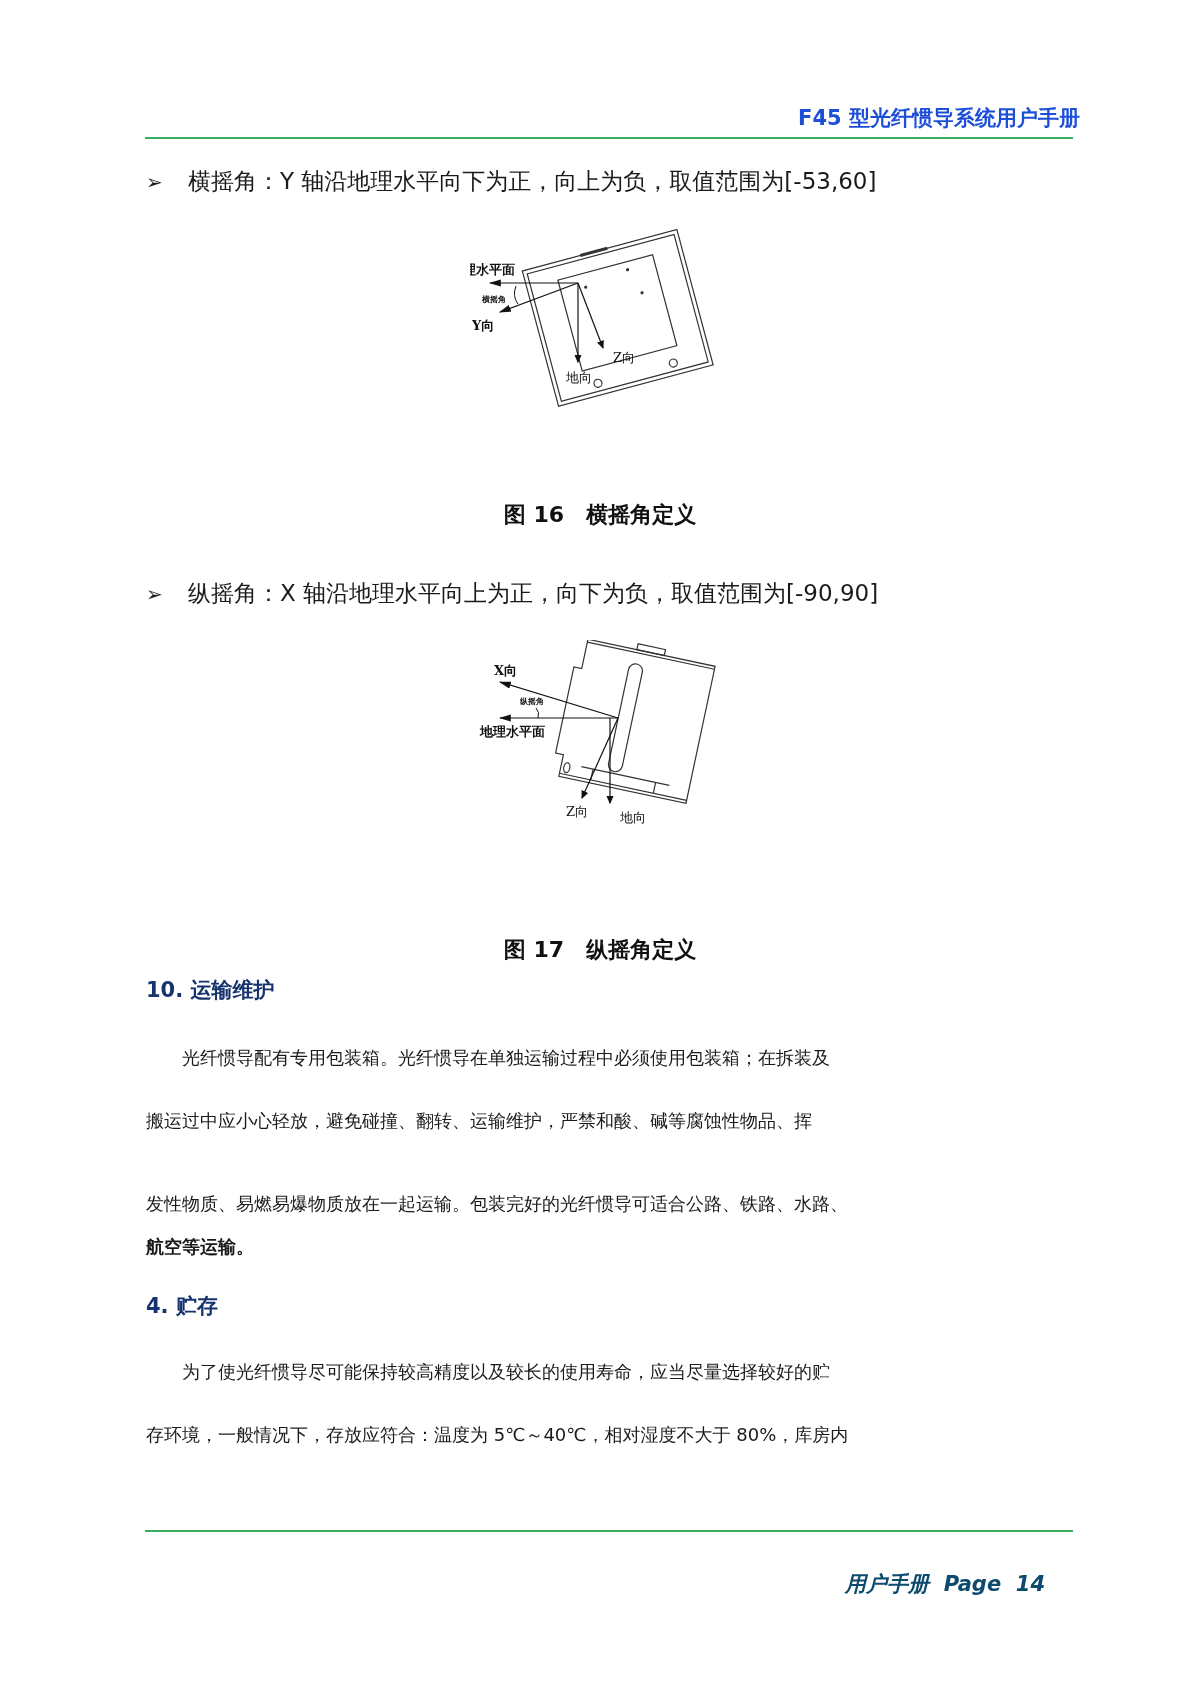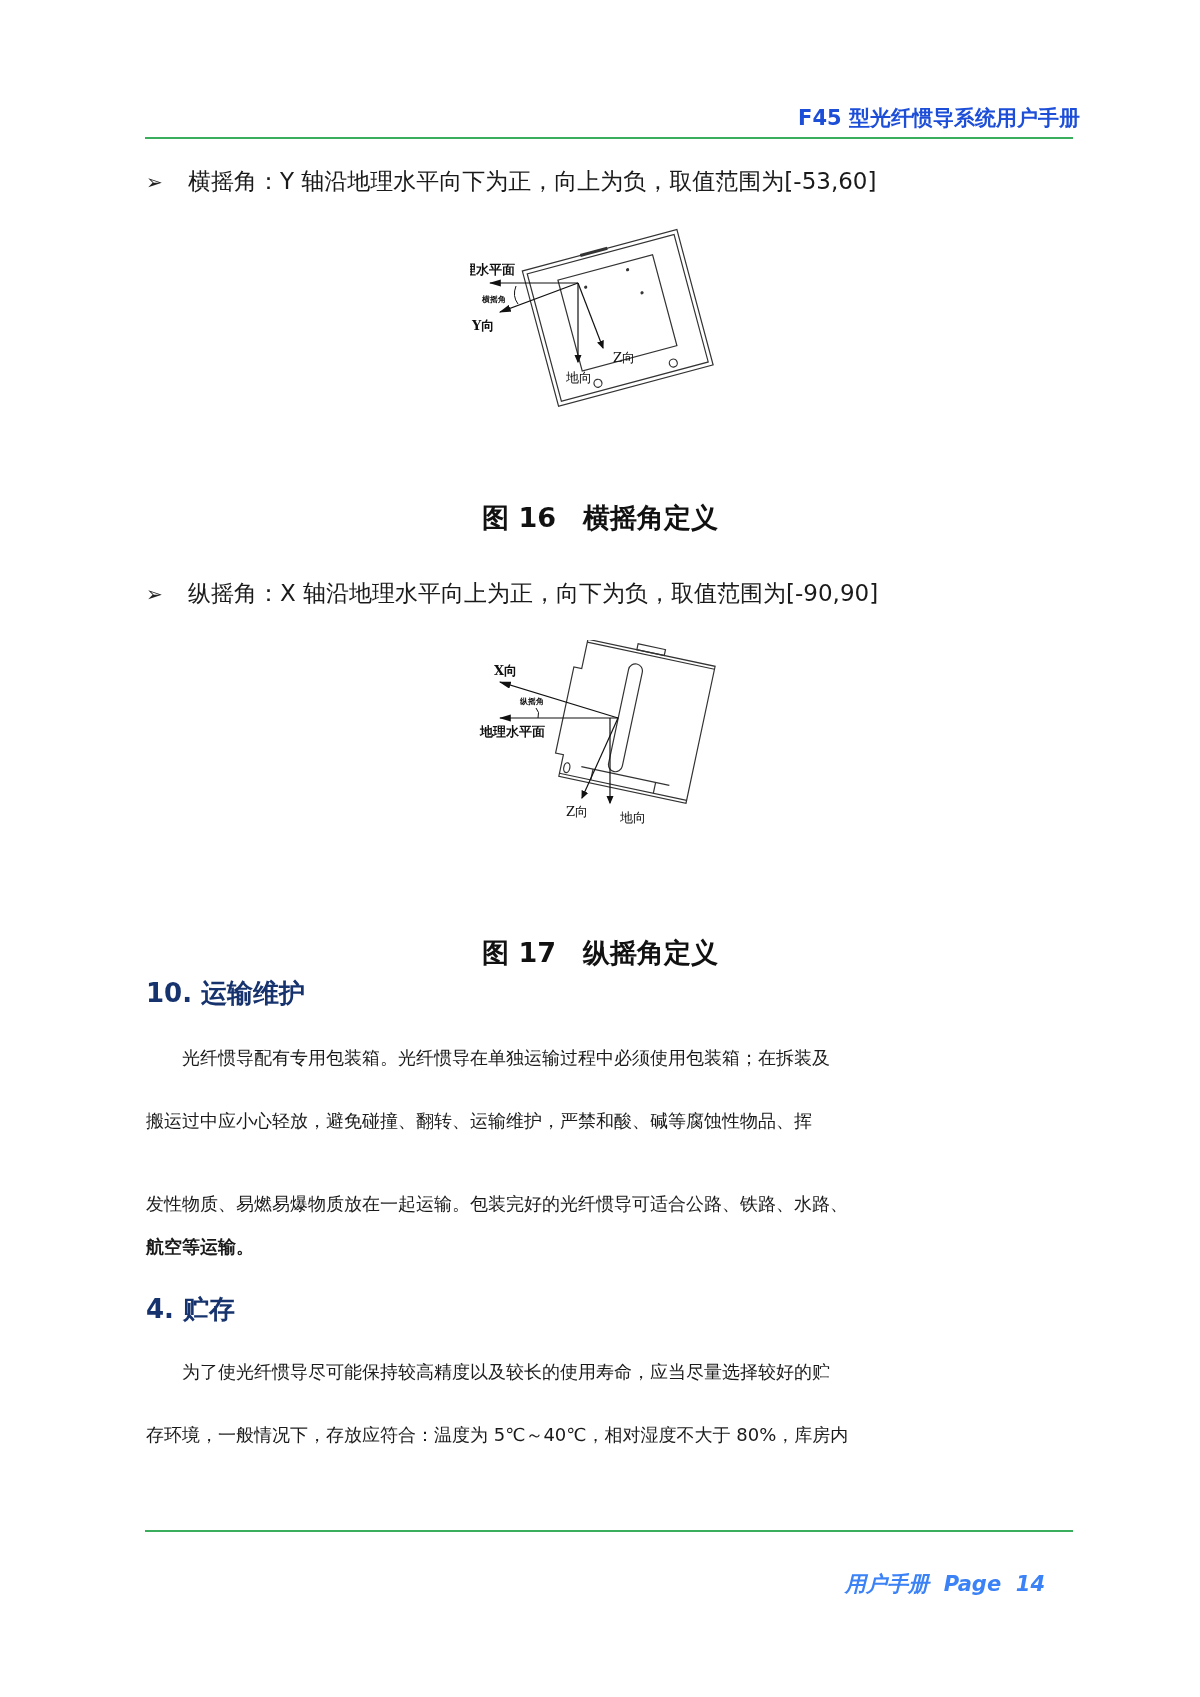--- a/index.html
+++ b/index.html
@@ -14,34 +14,34 @@
     color: #1d4ed8; letter-spacing: 0px; white-space: nowrap;
   }
   .rule { left: 145px; width: 928px; height: 2px; background: #3aae5c; }
   .bullet-line {
     left: 146px; font-size: 23px; color: #1a1a1a; white-space: nowrap;
     display: flex; align-items: center;
   }
   .bullet-mark { width: 42px; font-size: 20px; color: #222; }
   .figure { position: absolute; }
   .caption {
-    left: 0; width: 1200px; text-align: center; font-size: 27px;
+    left: 0; width: 1200px; text-align: center; font-size: 22px;
     font-weight: bold; color: #111; white-space: pre;
   }
   .section-heading {
-    left: 146px; font-size: 26px; font-weight: bold; color: #16336e;
+    left: 146px; font-size: 21px; font-weight: bold; color: #16336e;
     white-space: nowrap;
   }
   .para-line {
     left: 146px; width: 928px; font-size: 18px; color: #1a1a1a;
     white-space: nowrap; text-align: justify;
   }
   .footer-text {
     right: 155px; top: 1570px; font-size: 21px; font-weight: bold;
-    font-style: italic; color: #3b82f6; white-space: pre;
+    font-style: italic; color: #0c4a6e; white-space: pre;
   }
   svg text { font-family: "DejaVu Serif", "Liberation Serif", serif; }
 </style>
 </head>
 <body>
 
 <div class="abs header-title">F45 型光纤惯导系统用户手册</div>
 <div class="abs rule" style="top:137px;"></div>
 
 <div class="abs bullet-line" style="top:166px;">

